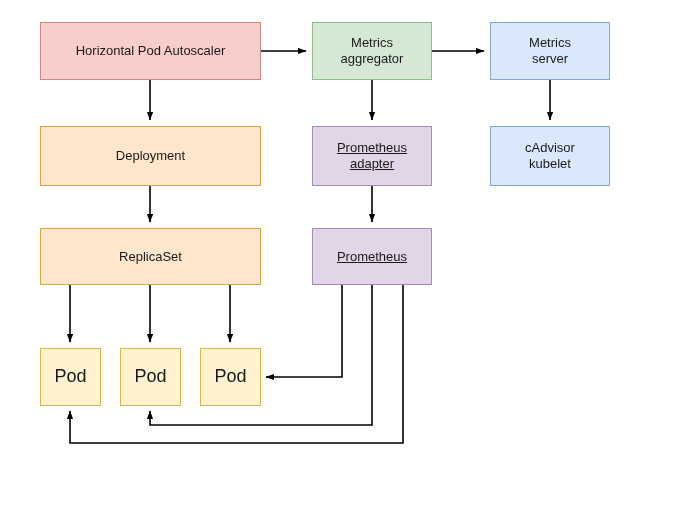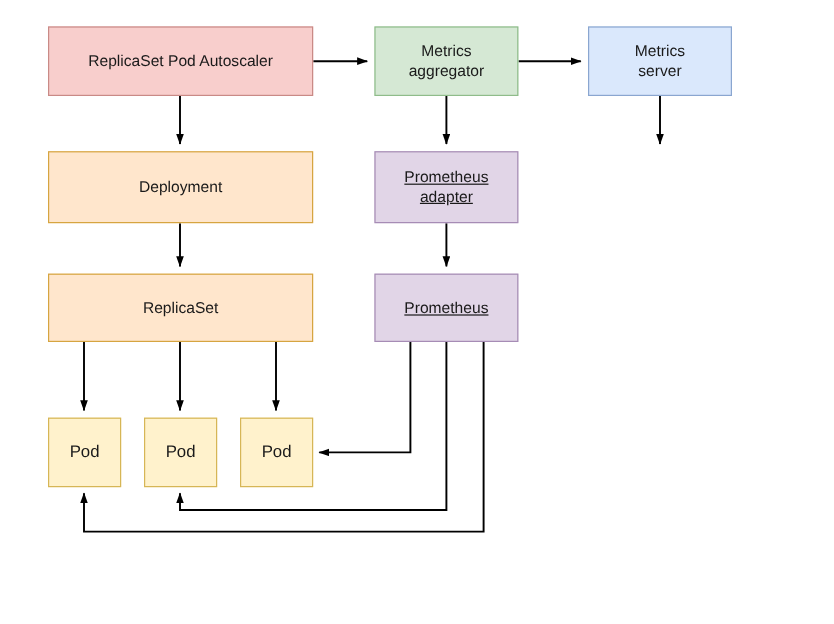--- a/index.html
+++ b/index.html
@@ -16,21 +16,21 @@
     display:flex;align-items:center;justify-content:center;
     text-align:center;line-height:1.22;
     font-size:13px;color:#1a1a1a;
     border-width:1px;border-style:solid;
     z-index:2;
   }
   .node span{display:block;padding:0 4px;white-space:pre-line;}
   .n-hpa{background:#f8cecc;border-color:#c98a86;}
   .n-deployment{background:#ffe6cc;border-color:#d6a540;}
   .n-replicaset{background:#ffe6cc;border-color:#d6a540;}
-  .n-pod{background:#fff2cc;border-color:#d6b656;font-size:14px;}
+  .n-pod{background:#fff2cc;border-color:#d6b656;font-size:18px;}
   .n-green{background:#d5e8d4;border-color:#8fbc8a;}
   .n-purple{background:#e1d5e7;border-color:#a68cb5;text-decoration:underline;}
   .n-blue{background:#dae8fc;border-color:#8aa6d0;}
 </style>
 </head>
 <body>
 
 <div id="canvas">
 
   <svg class="edges" viewBox="0 0 695 520" xmlns="http://www.w3.org/2000/svg">
@@ -50,21 +50,21 @@
       <path d="M70,285 L70,342"></path>
       <path d="M150,285 L150,342"></path>
       <path d="M230,285 L230,342"></path>
       <path d="M342,285 L342,377 L266,377"></path>
       <path d="M372,285 L372,425 L150,425 L150,411"></path>
       <path d="M403,285 L403,443 L70,443 L70,411"></path>
     </g>
   </svg>
 
   <div class="node n-hpa" style="left:40px;top:22px;width:221px;height:58px;">
-    <span>ReplicaSet Pod Autoscaler</span>
+    <span>Horizontal Pod Autoscaler</span>
   </div>
 
   <div class="node n-deployment" style="left:40px;top:126px;width:221px;height:60px;">
     <span>Deployment</span>
   </div>
 
   <div class="node n-replicaset" style="left:40px;top:228px;width:221px;height:57px;">
     <span>ReplicaSet</span>
   </div>
 
@@ -92,14 +92,18 @@
 
   <div class="node n-purple" style="left:312px;top:228px;width:120px;height:57px;">
     <span>Prometheus</span>
   </div>
 
   <div class="node n-blue" style="left:490px;top:22px;width:120px;height:58px;">
     <span>Metrics
 server</span>
   </div>
 
+  <div class="node n-blue" style="left:490px;top:126px;width:120px;height:60px;">
+    <span>cAdvisor
+kubelet</span>
+  </div>
 
 </div>
 
 </body></html>

